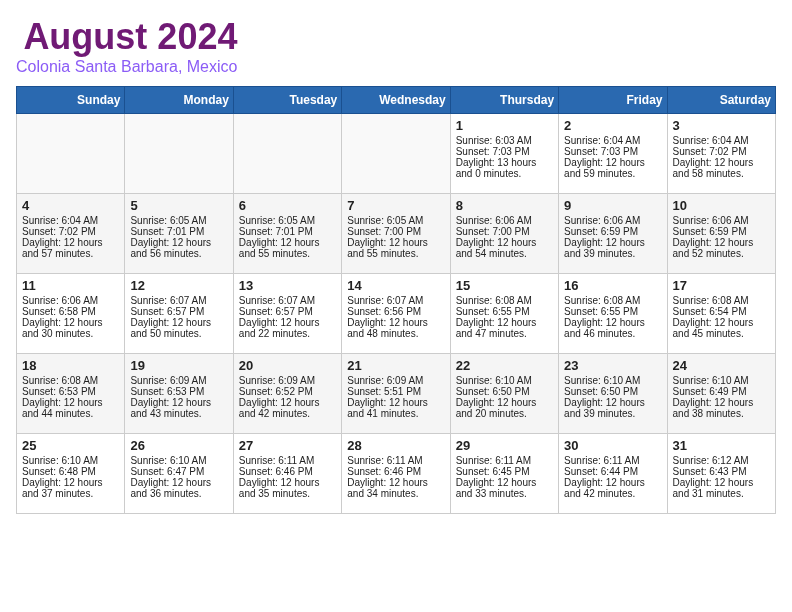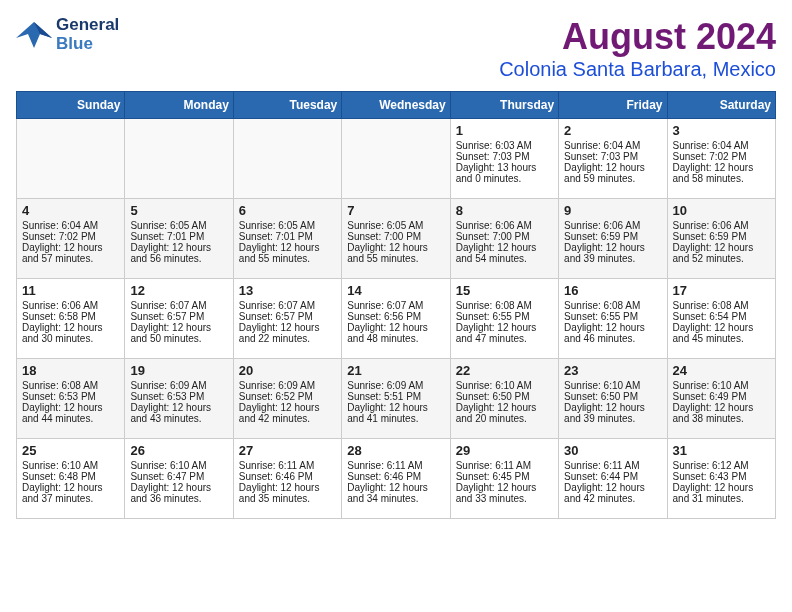--- a/index.html
+++ b/index.html
@@ -27,22 +27,22 @@
     }
     .title-block {
       text-align: right;
     }
     .main-title {
       font-size: 36px;
       font-weight: bold;
       color: #701a75;
     }
     .subtitle {
-      font-size: 20px;
-      color: #1d4ed8;
+      font-size: 16px;
+      color: #8b5cf6;
     }
     table {
       width: 100%;
       border-collapse: collapse;
       table-layout: fixed;
     }
     thead th {
       background-color: #2a69b0;
       color: #fff;
       font-size: 12px;
@@ -71,30 +71,20 @@
       margin-bottom: 2px;
     }
     .cell-empty {
       background: #f9f9f9 !important;
     }
   </style>
 </head>
 <body>
 
 <div class="header">
-  <div class="logo">
-    <svg class="logo-bird" viewBox="0 0 36 30" xmlns="http://www.w3.org/2000/svg">
-      <polygon points="18,2 36,18 24,14 18,28 12,14 0,18" fill="#2a69b0"></polygon>
-      <polygon points="18,2 36,18 24,14" fill="#1a4a90"></polygon>
-    </svg>
-    <div>
-      <div style="font-size:17px;font-weight:bold;color:#1a3a6b;line-height:1.1;">General</div>
-      <div style="font-size:17px;font-weight:bold;color:#3a7abf;line-height:1.1;">Blue</div>
-    </div>
-  </div>
   <div class="title-block">
     <div class="main-title">August 2024</div>
     <div class="subtitle">Colonia Santa Barbara, Mexico</div>
   </div>
 </div>
 
 <table>
   <thead>
     <tr id="header-row">
         <th>Sunday</th>

